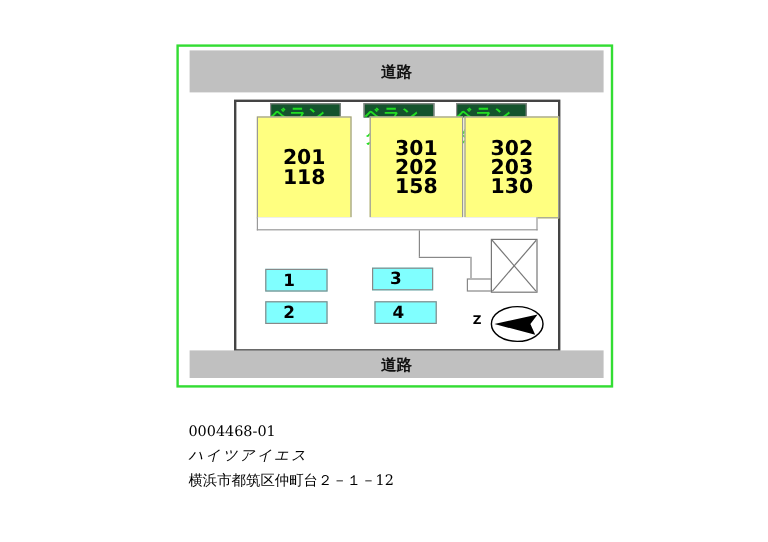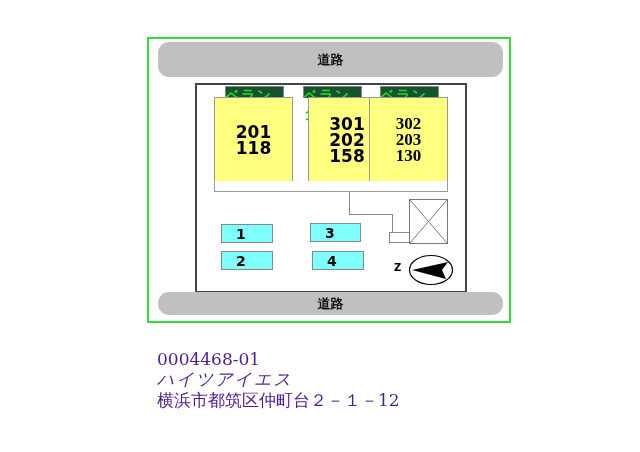--- a/index.html
+++ b/index.html
@@ -1,29 +1,29 @@
 <!DOCTYPE html>
 <html><head>
 <meta charset="utf-8">
 <style>
   html, body { margin:0; padding:0; background:#ffffff; }
   body { width:640px; height:452px; position:relative; overflow:hidden; font-family:"DejaVu Sans", sans-serif; }
   .abs { position:absolute; box-sizing:border-box; }
   .frame { left:147px; top:37px; width:364px; height:286px; border:2px solid #33dd33; }
-  .road { background:#c0c0c0; display:flex; align-items:center; justify-content:center; font-weight:bold; font-size:13px; color:#111;border-radius:11px; }
+  .road { background:#c0c0c0; display:flex; align-items:center; justify-content:center; font-weight:bold; font-size:13px; color:#111; }
   .road-top { left:158px; top:42px; width:345px; height:35px; }
   .road-bottom { left:158px; top:292px; width:345px; height:23px; }
   .site { left:195px; top:83px; width:272px; height:210px; border:2px solid #444; background:#fff; }
   .balcony { height:12px; border:1px solid #888; border-bottom:none; background:#14532d; color:#22dd22; font-size:14px; font-weight:bold; display:flex; align-items:flex-start; justify-content:center; letter-spacing:1px; }
   .unit { top:97px; height:85px; background:#ffff80; border:1px solid #999; display:flex; flex-direction:column; align-items:center; justify-content:center; font-weight:bold; font-size:17px; line-height:16px; color:#000; }
   .strip { left:214px; top:181px; width:234px; height:11px; border:1px solid #999; border-top:none; background:#fff; }
   .park { background:#80ffff; border:1px solid #888; display:flex; align-items:center; padding-left:14px; font-weight:bold; font-size:14px; color:#000; }
   .line { background:#888; }
   .stair { left:409px; top:199px; width:39px; height:45px; border:1px solid #777; background:#fff; }
-  .caption { left:157px; color:#4c1d95; font-family:"DejaVu Serif", serif; font-size:17px; line-height:19px; white-space:nowrap; }
+  .caption { left:157px; color:#000000; font-family:"DejaVu Serif", serif; font-size:12px; line-height:19px; white-space:nowrap; }
 </style>
 </head>
 <body>
 
 <div class="abs frame"></div>
 
 <div class="abs road road-top">
   <span>道路</span>
 </div>
 
@@ -41,21 +41,21 @@
 
 <div class="abs unit" style="left:214px;width:79px;">
   <span>201</span>
   <span>118</span>
 </div>
 <div class="abs unit" style="left:308px;width:78px;">
   <span>301</span>
   <span>202</span>
   <span>158</span>
 </div>
-<div class="abs unit" style="left:369px;width:79px;font-family:Liberation Serif, serif;">
+<div class="abs unit" style="left:387px;width:79px;">
   <span>302</span>
   <span>203</span>
   <span>130</span>
 </div>
 
 <div class="abs strip"></div>
 
 <div class="abs line" style="left:349px;top:192px;width:1px;height:22px;"></div>
 <div class="abs line" style="left:349px;top:214px;width:43px;height:1px;"></div>
 <div class="abs line" style="left:392px;top:214px;width:1px;height:18px;"></div>

